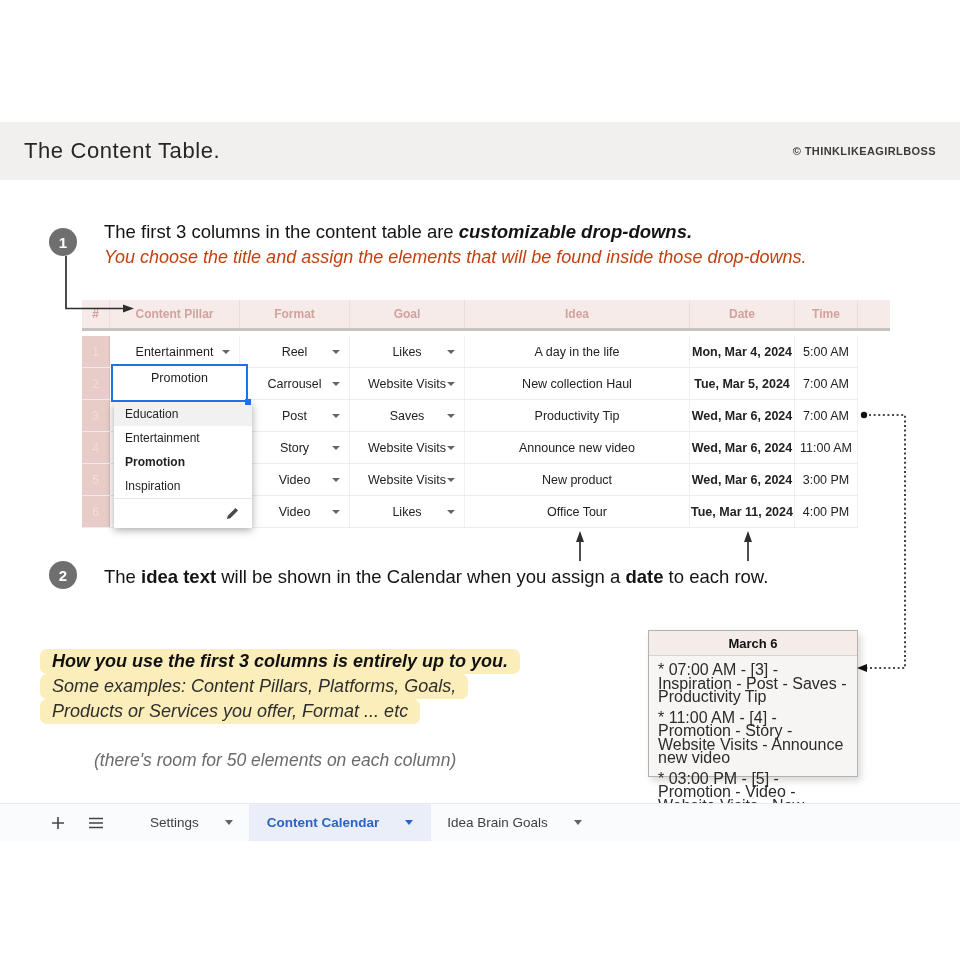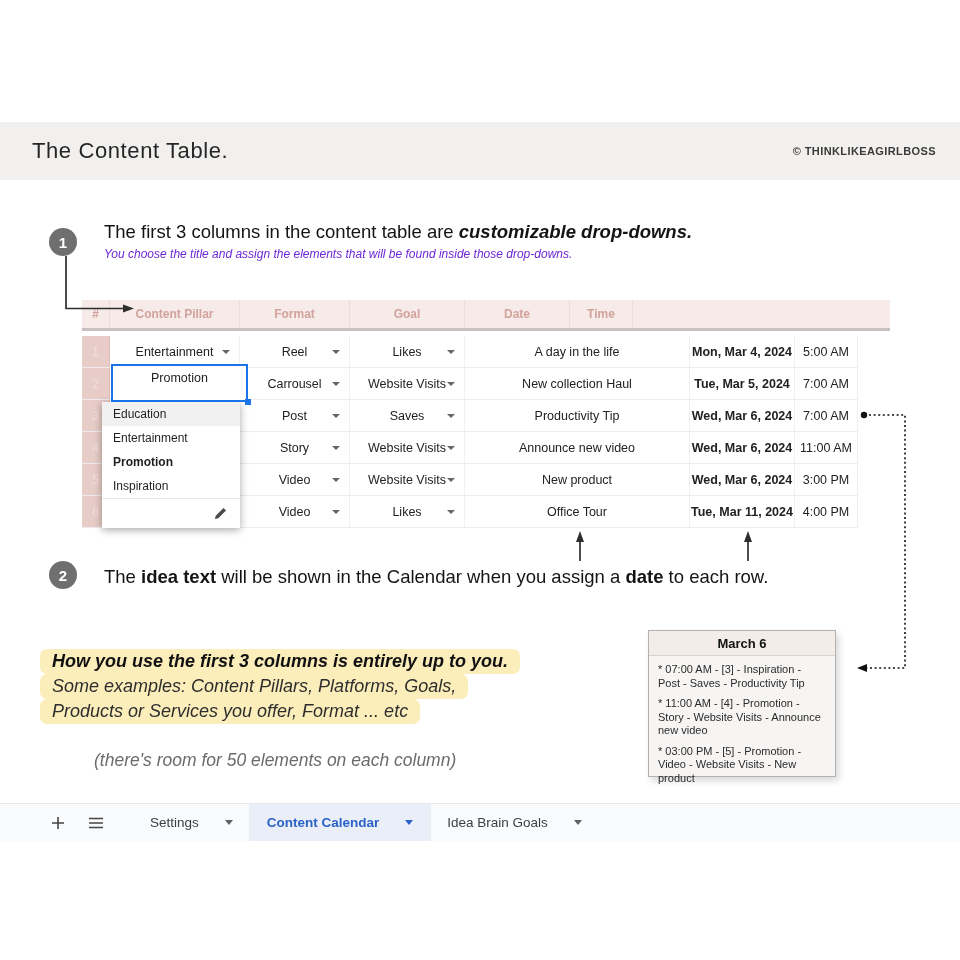--- a/index.html
+++ b/index.html
@@ -4,35 +4,35 @@
 <style>
   html,body{margin:0;padding:0;}
   body{
     width:960px;height:960px;position:relative;background:#ffffff;
     font-family:"Liberation Sans",sans-serif;overflow:hidden;
   }
   
   #header-band{
     position:absolute;left:0;top:122px;width:960px;height:58px;background:#f2f0ee;
     display:flex;align-items:center;justify-content:space-between;
-    padding:0 24px 0 32px;box-sizing:border-box;
+    padding:0 24px 0 24px;box-sizing:border-box;
   }
   #page-title{font-size:22px;color:#262626;letter-spacing:.6px;}
   #copyright{font-size:11px;color:#3a3a3a;letter-spacing:.4px;font-weight:bold;}
 
   
   .badge{
     position:absolute;width:28px;height:28px;border-radius:50%;background:#6f6f6f;
     color:#fff;font-weight:bold;font-size:15px;display:flex;align-items:center;justify-content:center;z-index:8;
   }
   #badge1{left:49px;top:228px;}
   #badge2{left:49px;top:561px;}
   #step1-line1{position:absolute;left:104px;top:221px;font-size:18.5px;color:#141414;white-space:nowrap;}
   #step1-line1 b{font-weight:bold;font-style:italic;}
-  #step1-line2{position:absolute;left:104px;top:247px;font-size:12px;font-style:italic;color:#6d28d9;white-space:nowrap;}
+  #step1-line2{position:absolute;left:104px;top:247px;font-size:18px;font-style:italic;color:#c2410c;white-space:nowrap;}
   #step2-line{position:absolute;left:104px;top:566px;font-size:18.5px;color:#141414;white-space:nowrap;}
 
   
   #thead{position:absolute;left:82px;top:300px;width:808px;height:28px;display:flex;background:#f6ebe9;z-index:1;}
   .th{box-sizing:border-box;display:flex;align-items:center;justify-content:center;
       font-size:12px;font-weight:bold;color:#d2a29c;border-right:1px solid #eedcd8;}
   #thead-shadow{position:absolute;left:82px;top:328px;width:808px;height:3px;background:#c7c2bf;z-index:1;}
   #tbody{position:absolute;left:82px;top:336px;width:776px;z-index:1;}
   .tr{display:flex;height:32px;background:#fff;border-bottom:1px solid #ececec;box-sizing:border-box;}
   .td{box-sizing:border-box;position:relative;display:flex;align-items:center;justify-content:center;
@@ -44,45 +44,45 @@
   .caret{position:absolute;right:9px;top:14px;width:0;height:0;
          border-left:4px solid transparent;border-right:4px solid transparent;border-top:4px solid #666;}
 
   
   #dd-cell{
     position:absolute;left:111px;top:364px;width:137px;height:38px;background:#fff;
     border:2px solid #1a73e8;box-sizing:border-box;z-index:5;
     display:flex;justify-content:center;padding-top:5px;font-size:12.5px;color:#1f1f1f;
   }
   #dd-handle{position:absolute;left:245px;top:399px;width:6px;height:6px;background:#1a73e8;z-index:6;}
-  #dd-panel{position:absolute;left:102px;top:402px;width:138px;background:#fff;
+  #dd-panel{position:absolute;left:114px;top:402px;width:138px;background:#fff;
             box-shadow:0 2px 8px rgba(0,0,0,.35);z-index:4;}
   .dd-item{height:24px;line-height:24px;padding-left:11px;font-size:12px;color:#1f1f1f;}
   .dd-item.first{background:#f1f1f1;}
   .dd-item.bold{font-weight:bold;}
   .dd-edit{height:29px;border-top:1px solid #e8e8e8;display:flex;align-items:center;
            justify-content:flex-end;padding-right:12px;}
 
   
   #connectors{position:absolute;left:0;top:0;z-index:7;pointer-events:none;}
 
   
   #highlight{position:absolute;left:40px;top:649px;width:520px;text-align:left;z-index:1;}
   #highlight .row{height:25px;line-height:25px;}
   .hl{display:inline-block;background:#fceebb;border-radius:7px;padding:0 12px;height:25px;
       font-size:18px;font-style:italic;color:#2e2e2e;white-space:nowrap;}
   .hl.lead{font-weight:bold;color:#111;}
   #note{position:absolute;left:94px;top:750px;font-size:17.5px;font-style:italic;color:#6b6b6b;}
 
   
-  #calbox{position:absolute;left:648px;top:630px;width:188px;height:147px;background:#f7f5f4;
+  #calbox{position:absolute;left:648px;top:630px;width:210px;height:147px;background:#f7f5f4;
           border:1px solid #b5b1ae;box-shadow:3px 4px 7px rgba(0,0,0,.15);box-sizing:border-box;z-index:2;}
   #cal-title{height:24px;background:#f4ece9;border-bottom:1px solid #d8d3d0;display:flex;
              align-items:center;justify-content:center;font-weight:bold;font-size:13px;color:#111;}
-  .cal-entry{margin:7px 9px 0 9px;font-size:11px;line-height:13.5px;color:#2b2b2b;}
+  .cal-entry{margin:7px 9px 0 9px;font-size:16px;line-height:13.5px;color:#2b2b2b;}
 
   
   #tabbar{position:absolute;left:0;top:803px;width:960px;height:37px;background:#fafbfd;
           border-top:1px solid #e7e9ec;display:flex;align-items:center;z-index:3;}
   .iconbtn{display:flex;align-items:center;justify-content:center;width:24px;height:24px;}
   #plus-btn{margin-left:46px;}
   #menu-btn{margin-left:14px;}
   .tab{display:flex;align-items:center;gap:26px;font-size:13.5px;color:#3c4043;font-weight:500;
        height:37px;padding:0 16px;box-sizing:border-box;}
   #tab-settings{margin-left:26px;}
@@ -101,20 +101,21 @@
 
 <div class="badge" id="badge1">1</div>
 <div id="step1-line1"><span>The first 3 columns in the content table are </span><b>customizable drop-downs.</b></div>
 <div id="step1-line2">You choose the title and assign the elements that will be found inside those drop-downs.</div>
 
 <div id="thead">
   <div class="th c-num">#</div>
   <div class="th c-pillar">Content Pillar</div>
   <div class="th c-format">Format</div>
   <div class="th c-goal">Goal</div>
+  <div class="th c-idea">Idea</div>
   <div class="th c-date">Date</div>
   <div class="th c-time">Time</div>
   <div class="th c-sliver"></div>
 </div>
 <div id="thead-shadow"></div>
 
 <div id="tbody">
   <div class="tr">
     <div class="td num c-num">1</div>
     <div class="td c-pillar">

